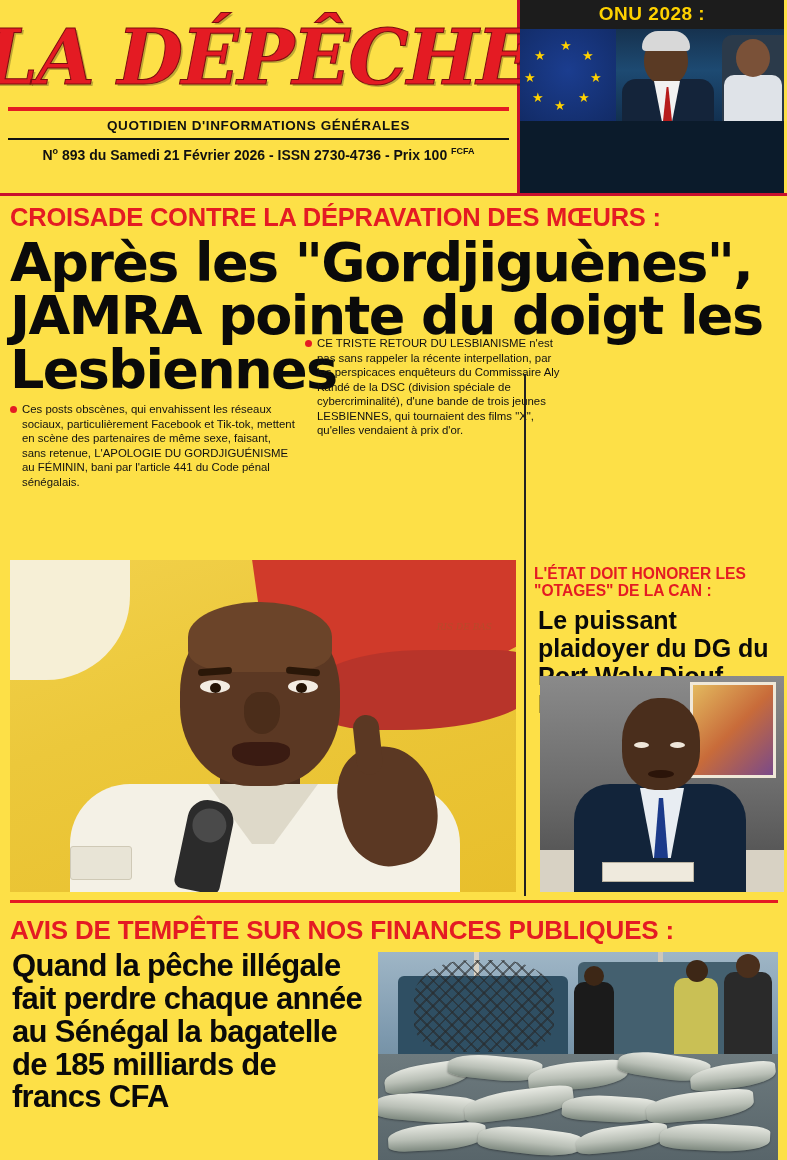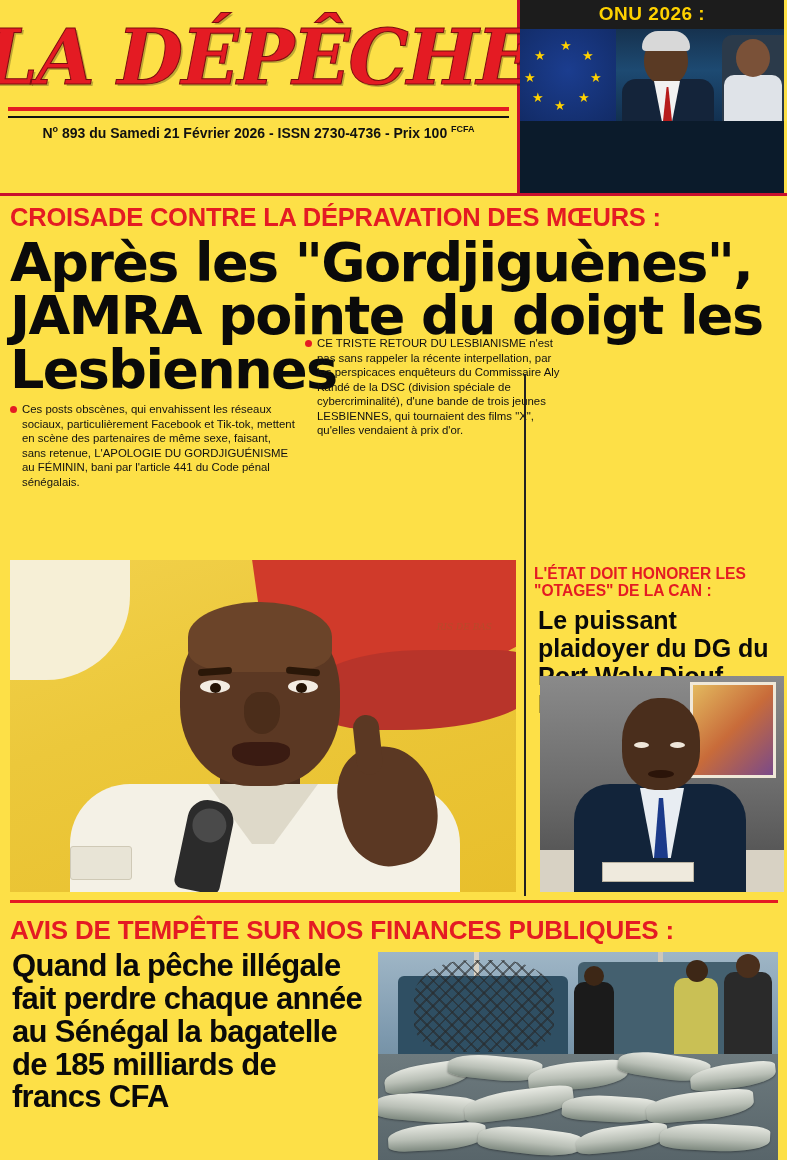--- a/index.html
+++ b/index.html
@@ -464,26 +464,27 @@
 </style>
 </head>
 <body>
 
 <div class="page">
 
   <div class="masthead">
     <div class="masthead-left">
       <div class="logo">LA DÉPÊCHE</div>
       <div class="logo-rule"></div>
+      <div class="tagline">QUOTIDIEN D'INFORMATIONS GÉNÉRALES</div>
       <div class="tagline-rule"></div>
       <div class="issue-line"><span>N</span><sup>o</sup><span> 893 du Samedi 21 Février 2026 - ISSN 2730-4736 - Prix 100 </span><span class="fcfa">FCFA</span></div>
     </div>
 
     <div class="masthead-right">
-      <div class="onu-banner">ONU 2026 :</div>
+      <div class="onu-banner">ONU 2028 :</div>
       <div class="onu-photo">
         <div class="eu-flag">
           <span class="star" style="left:40px;top:10px;">★</span>
           <span class="star" style="left:62px;top:20px;">★</span>
           <span class="star" style="left:70px;top:42px;">★</span>
           <span class="star" style="left:58px;top:62px;">★</span>
           <span class="star" style="left:34px;top:70px;">★</span>
           <span class="star" style="left:12px;top:62px;">★</span>
           <span class="star" style="left:4px;top:42px;">★</span>
           <span class="star" style="left:14px;top:20px;">★</span>

